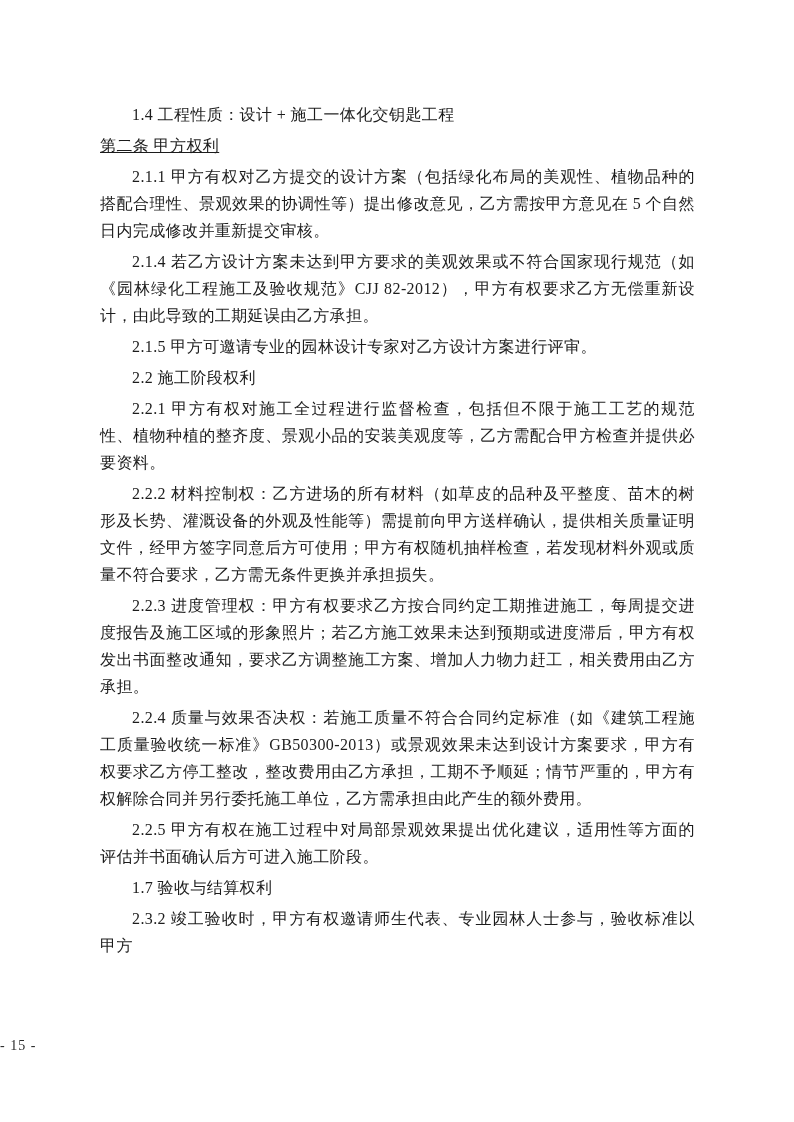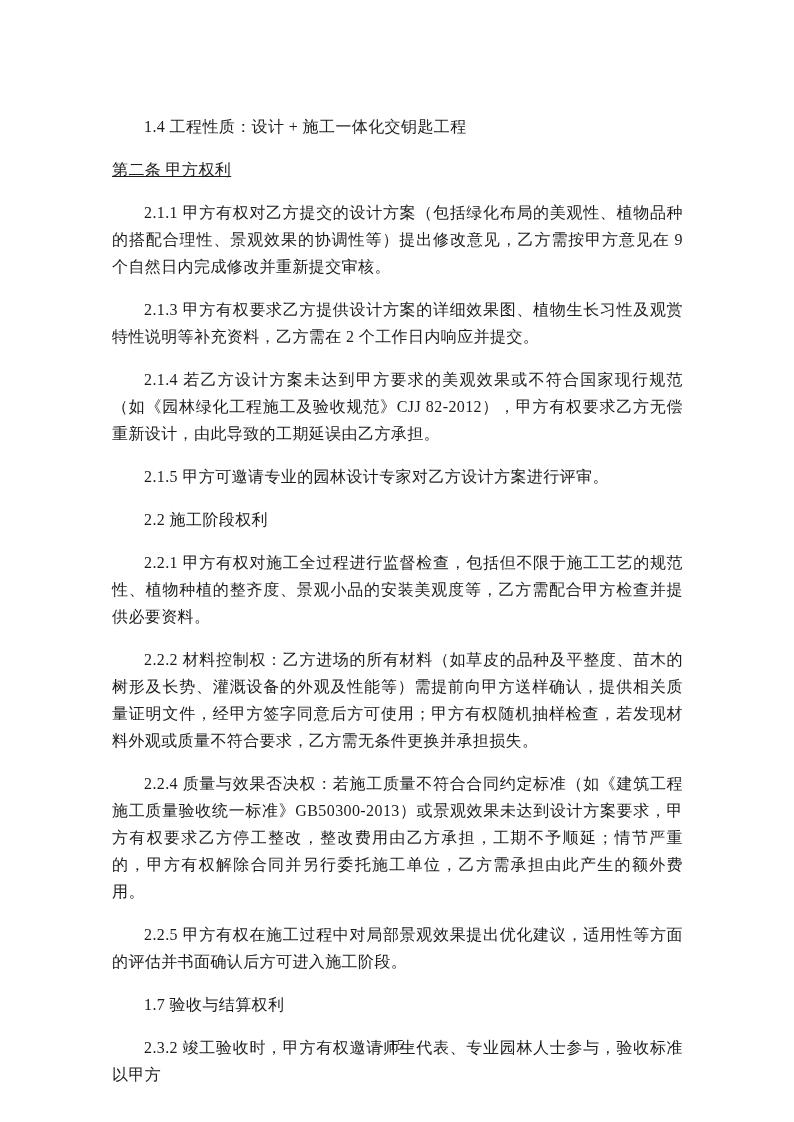--- a/index.html
+++ b/index.html
@@ -17,58 +17,57 @@
     font-family: "Liberation Serif", "DejaVu Serif", serif;
     color: #1c1c1c;
   }
   .content {
     position: absolute;
     top: 97px;
     left: 96px;
     width: 603px;
   }
   .content p {
-    margin: 16px;
+    margin: 4px;
     font-size: 16px;
     line-height: 27px;
     text-align: justify;
     text-justify: inter-ideograph;
     text-indent: 2em;
     letter-spacing: 0.4px;
     word-break: break-all;
   }
   .content p.flush {
     text-indent: 0;
     text-decoration: underline;
   }
   .footer {
     position: absolute;
     top: 1036px;
     left: 0;
     width: 794px;
-    text-align: center;
     font-size: 14px;
     line-height: 20px;
     letter-spacing: 1px;
     color: #2a2a2a;
   }
 </style>
 </head>
 <body>
 
 <div class="page">
   <div class="content">
     <p>1.4 工程性质：设计 + 施工一体化交钥匙工程</p>
     <p class="flush">第二条 甲方权利</p>
-    <p>2.1.1 甲方有权对乙方提交的设计方案（包括绿化布局的美观性、植物品种的搭配合理性、景观效果的协调性等）提出修改意见，乙方需按甲方意见在 9 个自然日内完成修改并重新提交审核。</p>
-    <p>2.1.3 甲方有权要求乙方提供设计方案的详细效果图、植物生长习性及观赏特性说明等补充资料，乙方需在 2 个工作日内响应并提交。</p>
+    <p>2.1.1 甲方有权对乙方提交的设计方案（包括绿化布局的美观性、植物品种的搭配合理性、景观效果的协调性等）提出修改意见，乙方需按甲方意见在 5 个自然日内完成修改并重新提交审核。</p>
     <p>2.1.4 若乙方设计方案未达到甲方要求的美观效果或不符合国家现行规范（如《园林绿化工程施工及验收规范》CJJ 82-2012），甲方有权要求乙方无偿重新设计，由此导致的工期延误由乙方承担。</p>
     <p>2.1.5 甲方可邀请专业的园林设计专家对乙方设计方案进行评审。</p>
     <p>2.2 施工阶段权利</p>
     <p>2.2.1 甲方有权对施工全过程进行监督检查，包括但不限于施工工艺的规范性、植物种植的整齐度、景观小品的安装美观度等，乙方需配合甲方检查并提供必要资料。</p>
     <p>2.2.2 材料控制权：乙方进场的所有材料（如草皮的品种及平整度、苗木的树形及长势、灌溉设备的外观及性能等）需提前向甲方送样确认，提供相关质量证明文件，经甲方签字同意后方可使用；甲方有权随机抽样检查，若发现材料外观或质量不符合要求，乙方需无条件更换并承担损失。</p>
+    <p>2.2.3 进度管理权：甲方有权要求乙方按合同约定工期推进施工，每周提交进度报告及施工区域的形象照片；若乙方施工效果未达到预期或进度滞后，甲方有权发出书面整改通知，要求乙方调整施工方案、增加人力物力赶工，相关费用由乙方承担。</p>
     <p>2.2.4 质量与效果否决权：若施工质量不符合合同约定标准（如《建筑工程施工质量验收统一标准》GB50300-2013）或景观效果未达到设计方案要求，甲方有权要求乙方停工整改，整改费用由乙方承担，工期不予顺延；情节严重的，甲方有权解除合同并另行委托施工单位，乙方需承担由此产生的额外费用。</p>
     <p>2.2.5 甲方有权在施工过程中对局部景观效果提出优化建议，适用性等方面的评估并书面确认后方可进入施工阶段。</p>
     <p>1.7 验收与结算权利</p>
     <p>2.3.2 竣工验收时，甲方有权邀请师生代表、专业园林人士参与，验收标准以甲方</p>
   </div>
   <div class="footer">- 15 -</div>
 </div>
 
 </body></html>

